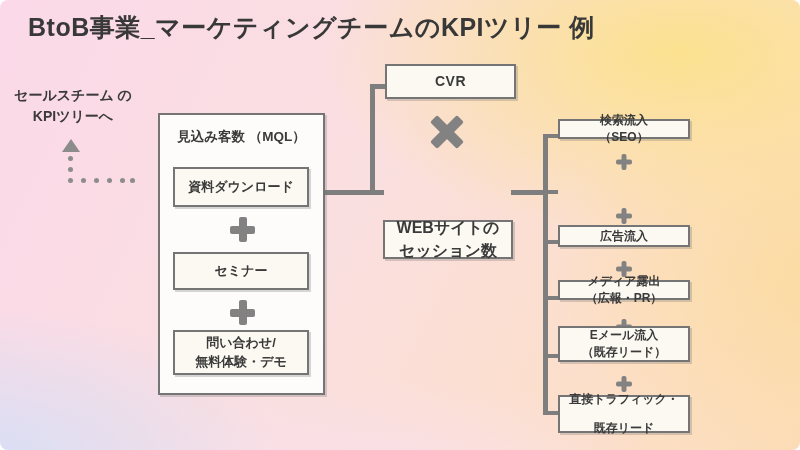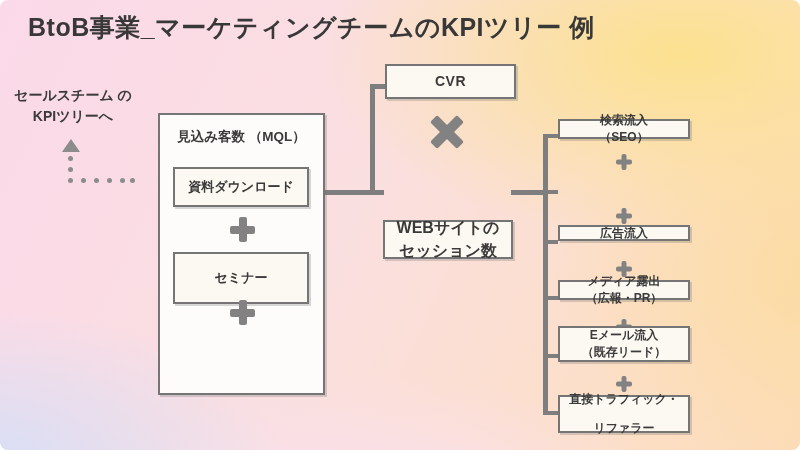--- a/index.html
+++ b/index.html
@@ -114,25 +114,29 @@
   <div class="abs mql-box">
     <div class="abs mql-title">
       <span>見込み客数</span>
       <span>（MQL）</span>
     </div>
     <div class="kbox mql-item" style="top:52px; height:40px;">
       <span class="l1">資料ダウンロード</span>
       <span class="l2"></span>
     </div>
     <div class="plus plus-lg" style="left:70px; top:102px;"></div>
-    <div class="kbox mql-item" style="top:137px; height:52px;">
+    <div class="kbox mql-item" style="top:137px; height:38px;">
       <span class="l1">セミナー</span>
       <span class="l2"></span>
     </div>
     <div class="plus plus-lg" style="left:70px; top:185px;"></div>
+    <div class="kbox mql-item" style="top:215px; height:45px;">
+      <span class="l1">問い合わせ/</span>
+      <span class="l2">無料体験・デモ</span>
+    </div>
   </div>
 
   <div class="kbox cvr-box">
     <span>CVR</span>
   </div>
 
   <div class="multiply">
     <span class="sr">×</span>
   </div>
 
@@ -140,33 +144,33 @@
     <span>WEBサイトの</span>
     <span>セッション数</span>
   </div>
 
   <div class="kbox ch-box" style="top:119px; height:20px;">
     <span>検索流入</span>
     <span>（SEO）</span>
   </div>
   <div class="plus plus-sm" style="left:616px; top:154px;"></div>
   <div class="plus plus-sm" style="left:616px; top:208px;"></div>
-  <div class="kbox ch-box" style="top:225px; height:16px;">
+  <div class="kbox ch-box" style="top:225px; height:22px;">
     <span>広告流入</span>
     <span></span>
   </div>
   <div class="plus plus-sm" style="left:616px; top:261px;"></div>
   <div class="kbox ch-box" style="top:280px; height:20px;">
     <span>メディア露出</span>
     <span>（広報・PR）</span>
   </div>
   <div class="plus plus-sm" style="left:616px; top:319px;"></div>
   <div class="kbox ch-box" style="top:326px; height:36px;">
     <span>Eメール流入</span>
     <span>（既存リード）</span>
   </div>
   <div class="plus plus-sm" style="left:616px; top:376px;"></div>
   <div class="kbox ch-box" style="top:395px; height:38px;gap:12px;">
     <span>直接トラフィック・</span>
-    <span>リファラー</span>
+    <span>既存リード</span>
   </div>
 
 </div>
 
 </body></html>

